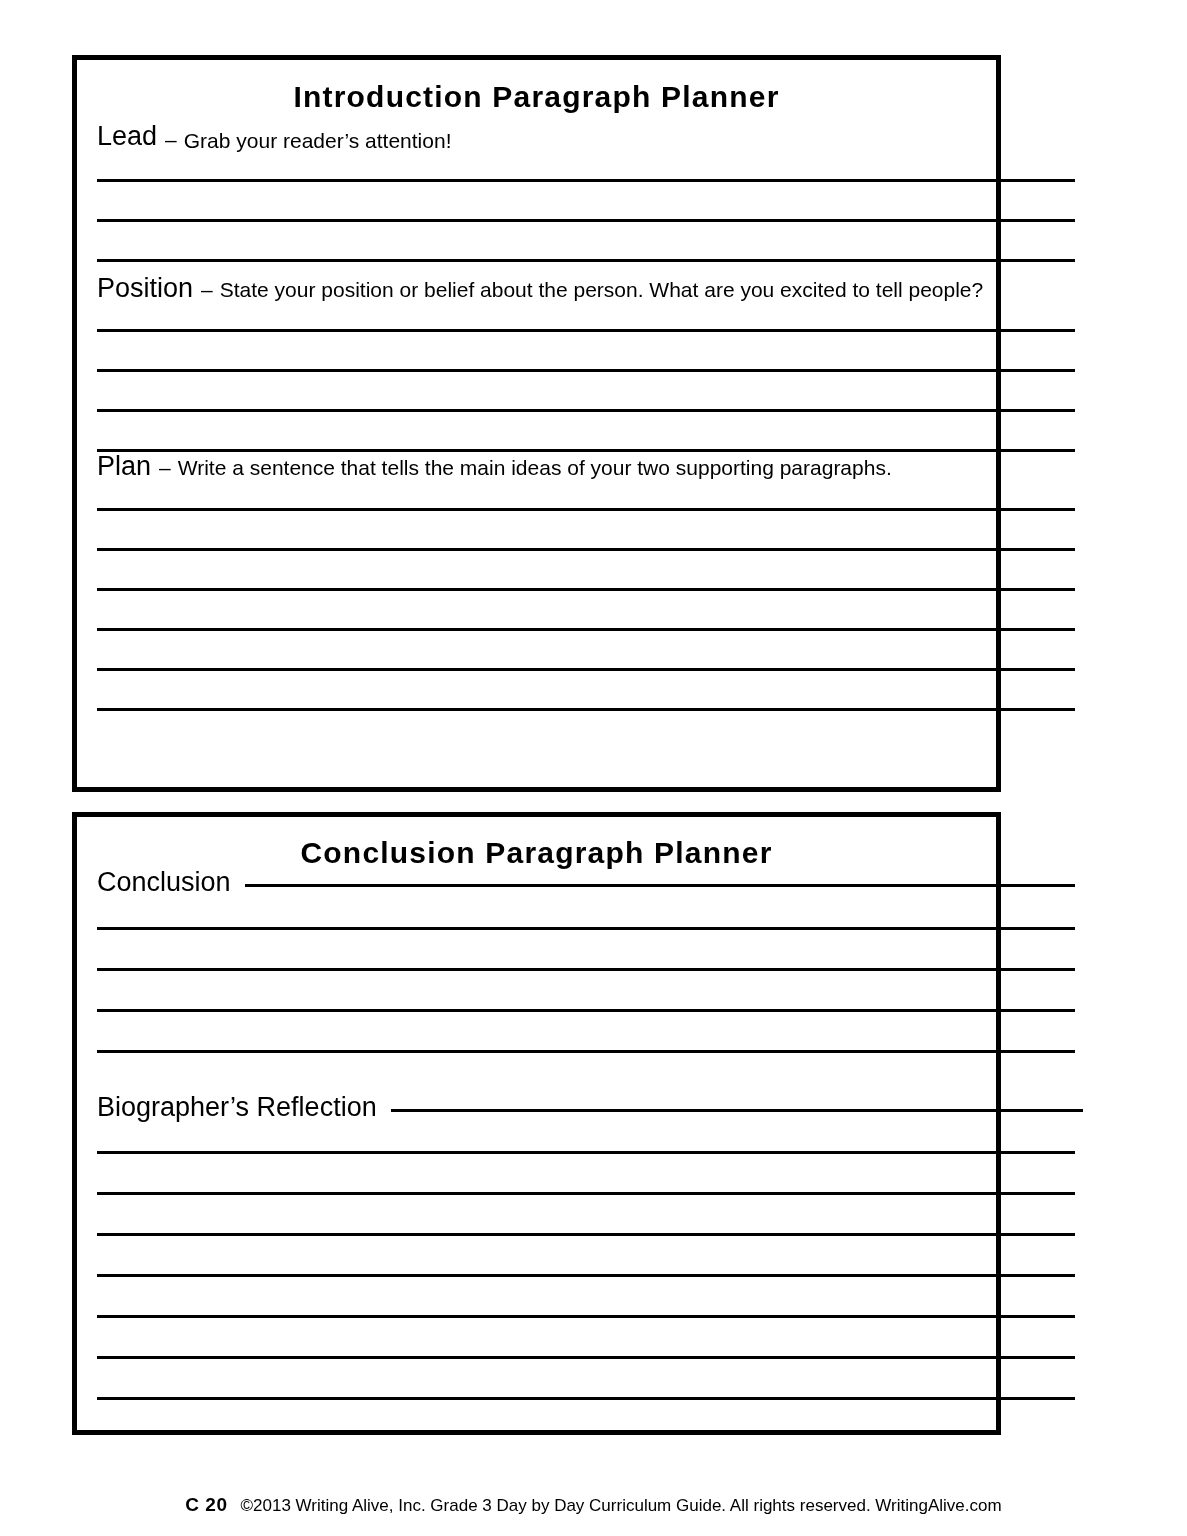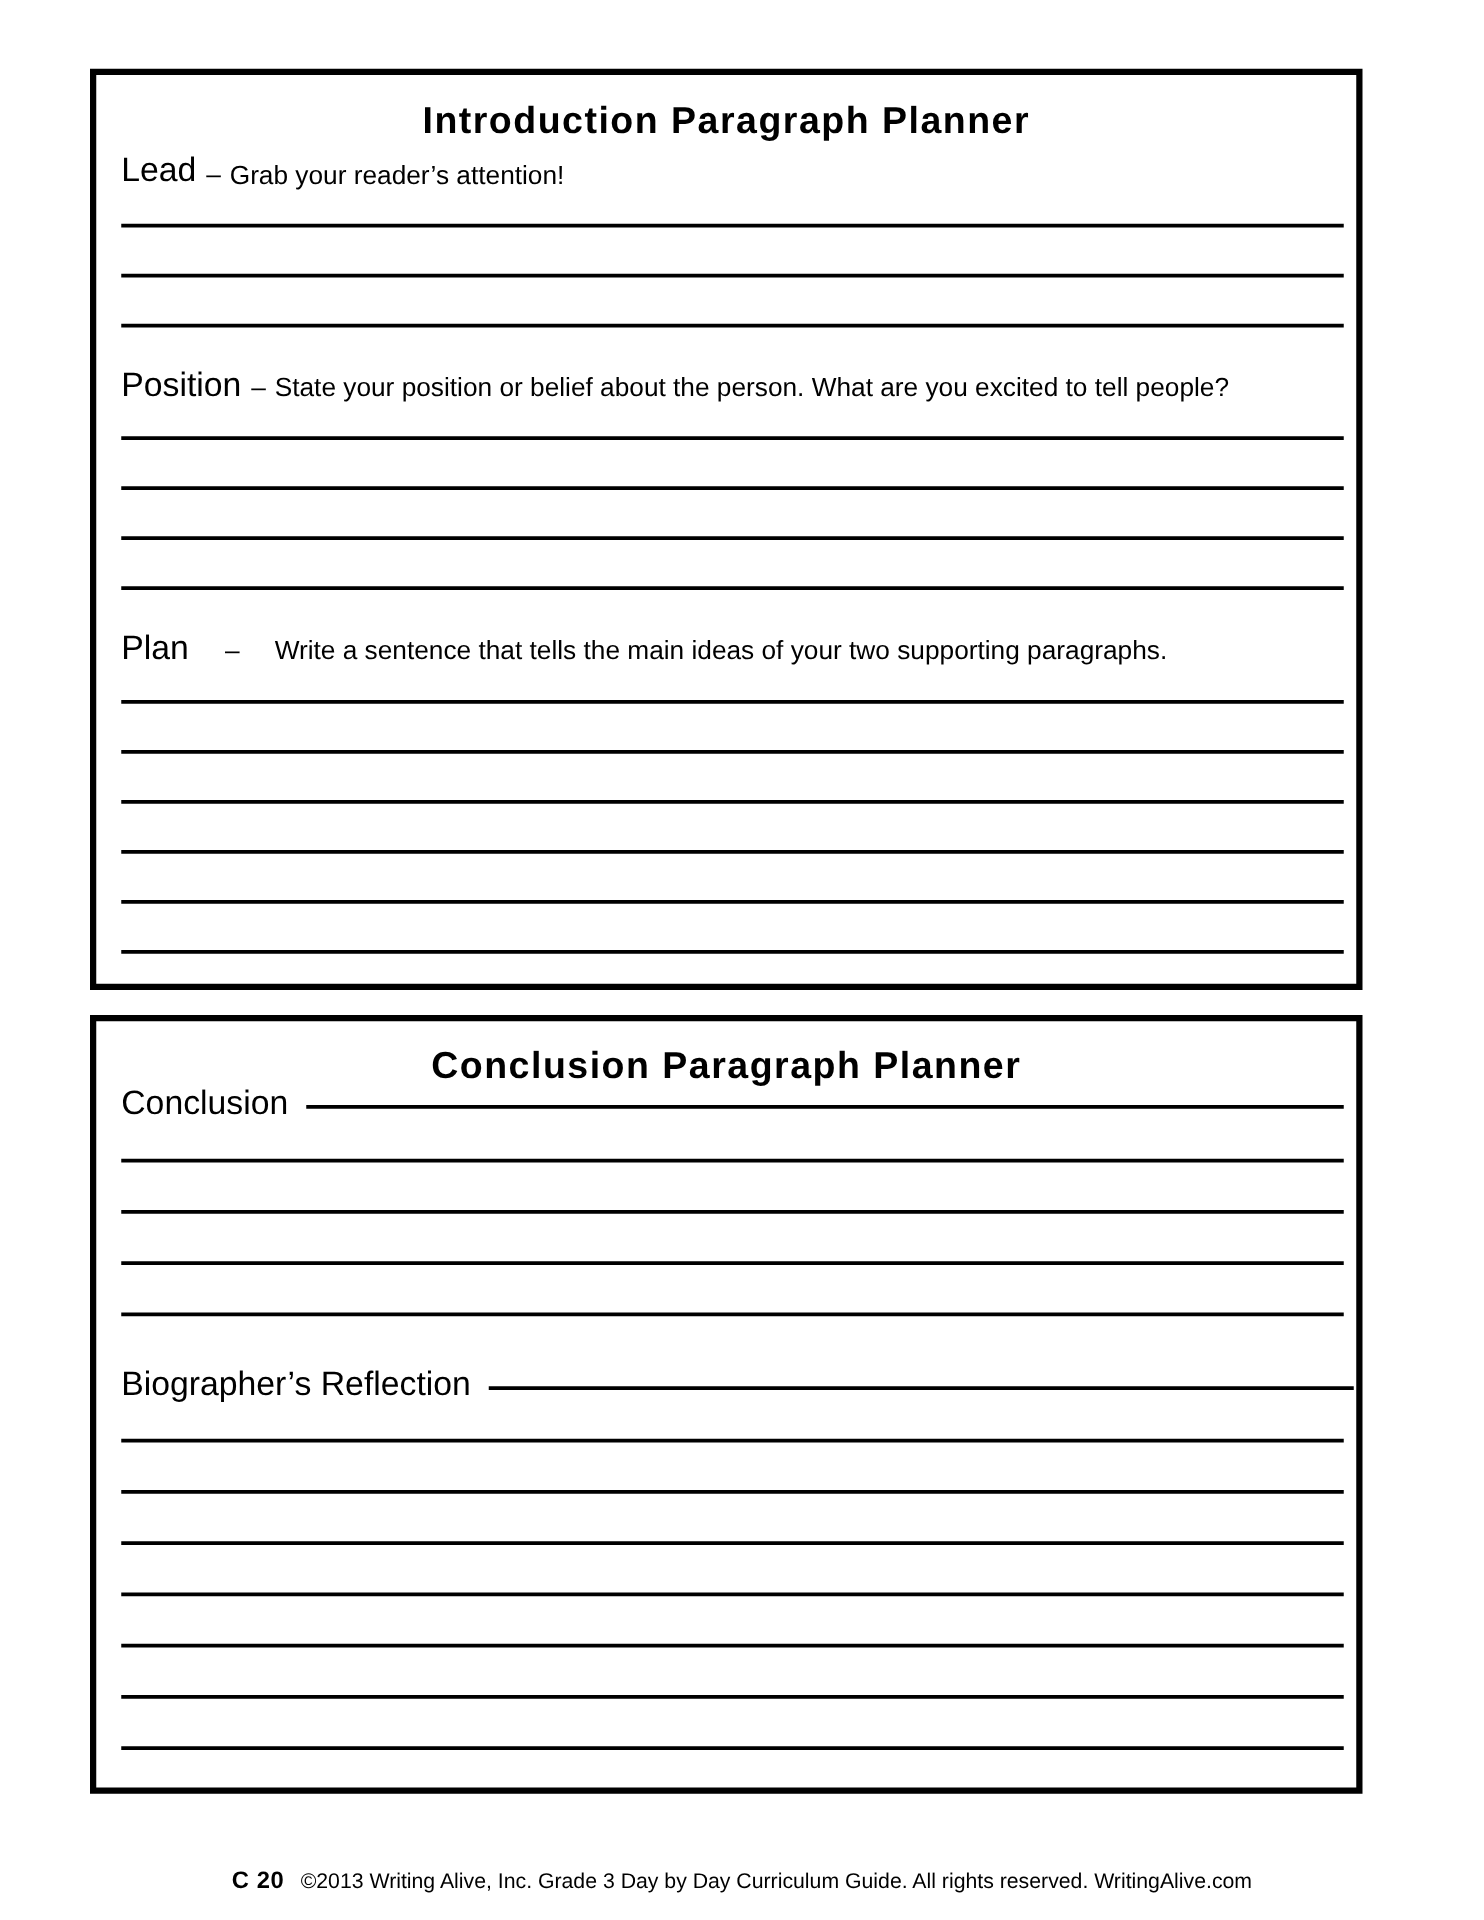--- a/index.html
+++ b/index.html
@@ -22,21 +22,21 @@
     top: 0;
     width: 1187px;
     height: 1536px;
     background: #ffffff;
   }
 
   
   .planner-box {
     position: absolute;
     left: 72px;
-    width: 1018px;
+    width: 929px;
     box-sizing: border-box;
     border: 5px solid #000000;
     background: #ffffff;
   }
   #intro-box {
     top: 55px;
     height: 737px;
   }
   #conclusion-box {
     top: 812px;
@@ -145,33 +145,33 @@
         <span class="prompt-label">Lead</span>
         <span class="prompt-dash">–</span>
         <span class="prompt-desc">Grab your reader’s attention!</span>
       </div>
       <div class="rule-group" style="margin-top:27px;">
         <div class="rule-line" style="margin-bottom:37px;"></div>
         <div class="rule-line" style="margin-bottom:37px;"></div>
         <div class="rule-line"></div>
       </div>
 
-      <div class="prompt" style="margin-top:32px;">
+      <div class="prompt" style="margin-top:12px;">
         <span class="prompt-label">Position</span>
         <span class="prompt-dash">–</span>
         <span class="prompt-desc">State your position or belief about the person. What are you excited to tell people?</span>
       </div>
       <div class="rule-group" style="margin-top:26px;">
         <div class="rule-line" style="margin-bottom:37px;"></div>
         <div class="rule-line" style="margin-bottom:37px;"></div>
         <div class="rule-line" style="margin-bottom:37px;"></div>
         <div class="rule-line"></div>
       </div>
 
-      <div class="prompt" style="margin-top:32px;gap:21px;">
+      <div class="prompt" style="">
         <span class="prompt-label">Plan</span>
         <span class="prompt-dash">–</span>
         <span class="prompt-desc">Write a sentence that tells the main ideas of your two supporting paragraphs.</span>
       </div>
       <div class="rule-group" style="margin-top:26px;">
         <div class="rule-line" style="margin-bottom:37px;"></div>
         <div class="rule-line" style="margin-bottom:37px;"></div>
         <div class="rule-line" style="margin-bottom:37px;"></div>
         <div class="rule-line" style="margin-bottom:37px;"></div>
         <div class="rule-line" style="margin-bottom:37px;"></div>

